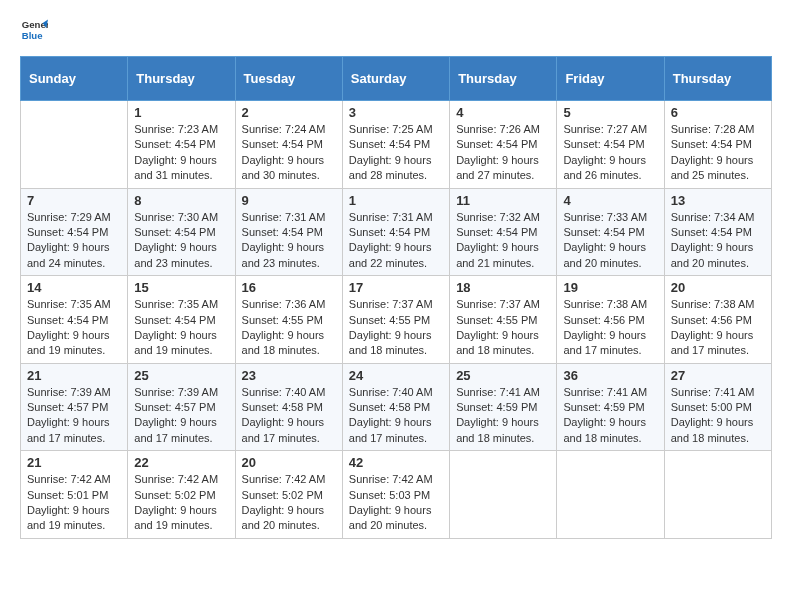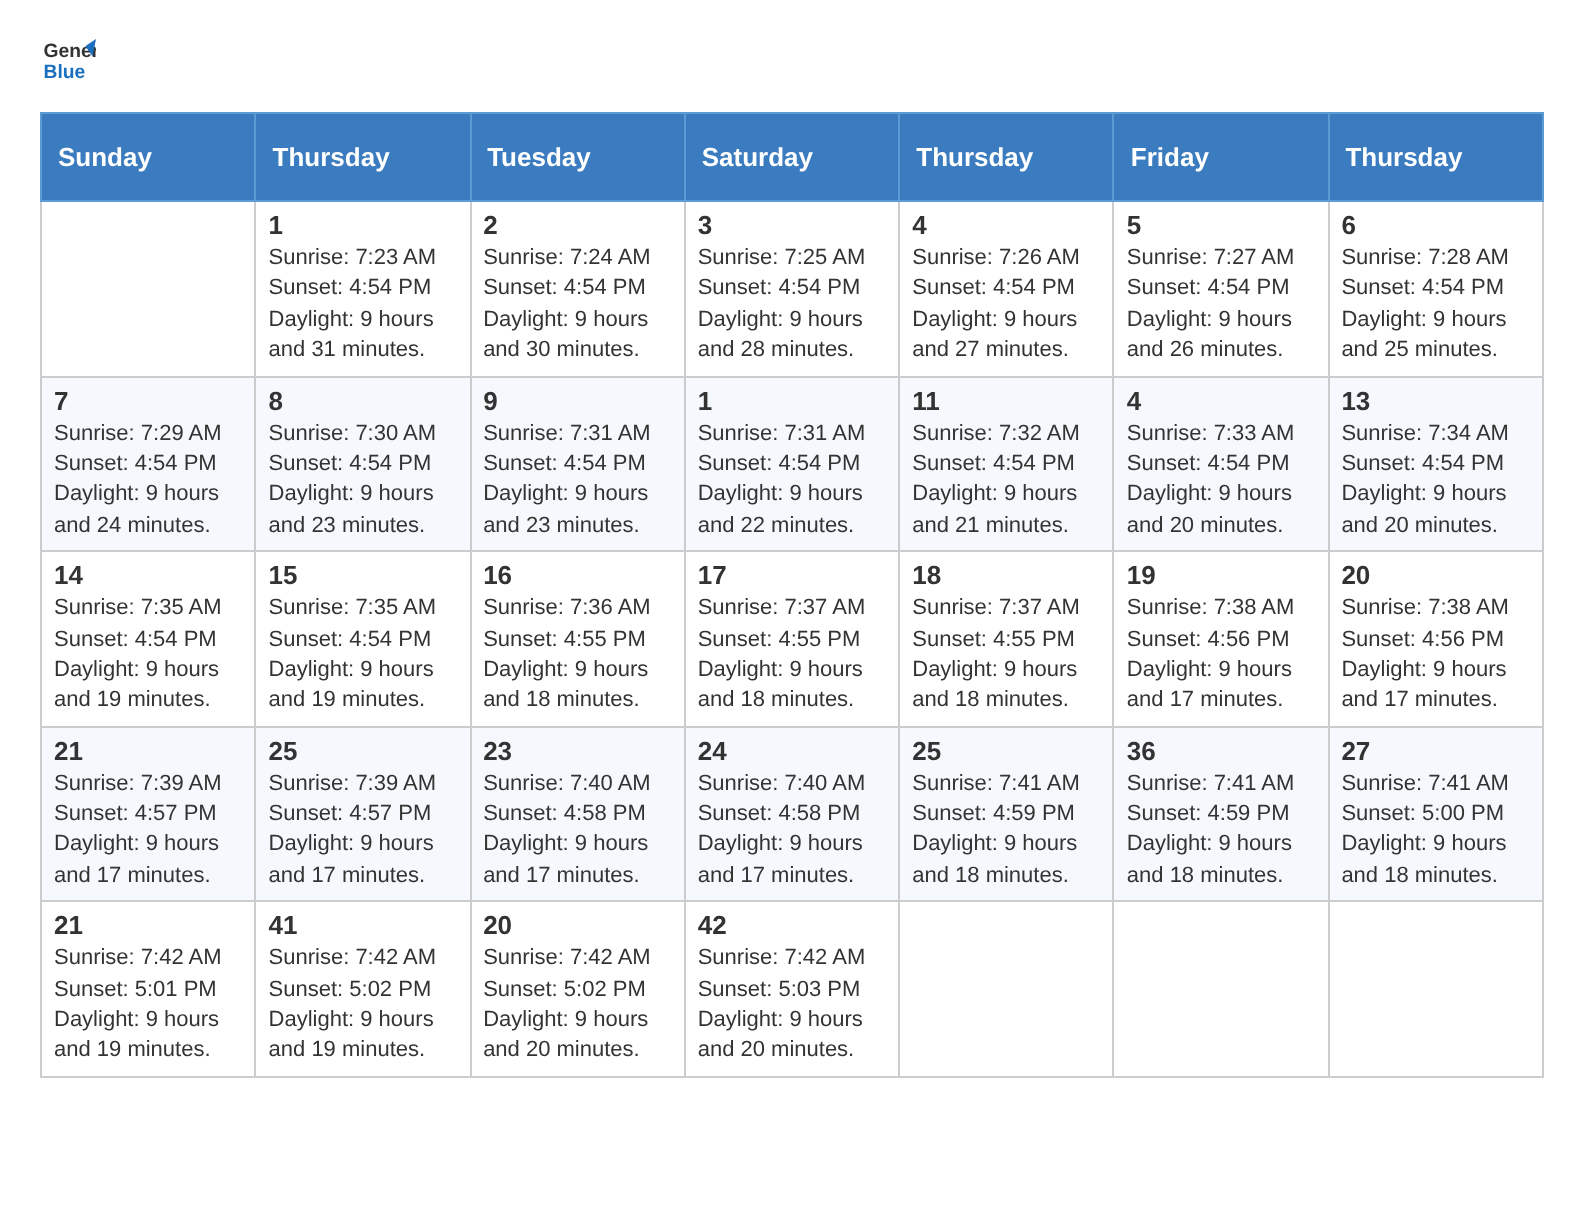--- a/index.html
+++ b/index.html
@@ -226,21 +226,21 @@
           <div class="day-number">27</div>
           <div class="day-info">Sunrise: 7:41 AM<br>Sunset: 5:00 PM<br>Daylight: 9 hours and 18 minutes.</div>
         </td>
       </tr>
       <tr>
         <td>
           <div class="day-number">21</div>
           <div class="day-info">Sunrise: 7:42 AM<br>Sunset: 5:01 PM<br>Daylight: 9 hours and 19 minutes.</div>
         </td>
         <td>
-          <div class="day-number">41</div>
+          <div class="day-number">22</div>
           <div class="day-info">Sunrise: 7:42 AM<br>Sunset: 5:02 PM<br>Daylight: 9 hours and 19 minutes.</div>
         </td>
         <td>
           <div class="day-number">20</div>
           <div class="day-info">Sunrise: 7:42 AM<br>Sunset: 5:02 PM<br>Daylight: 9 hours and 20 minutes.</div>
         </td>
         <td>
           <div class="day-number">42</div>
           <div class="day-info">Sunrise: 7:42 AM<br>Sunset: 5:03 PM<br>Daylight: 9 hours and 20 minutes.</div>
         </td>

